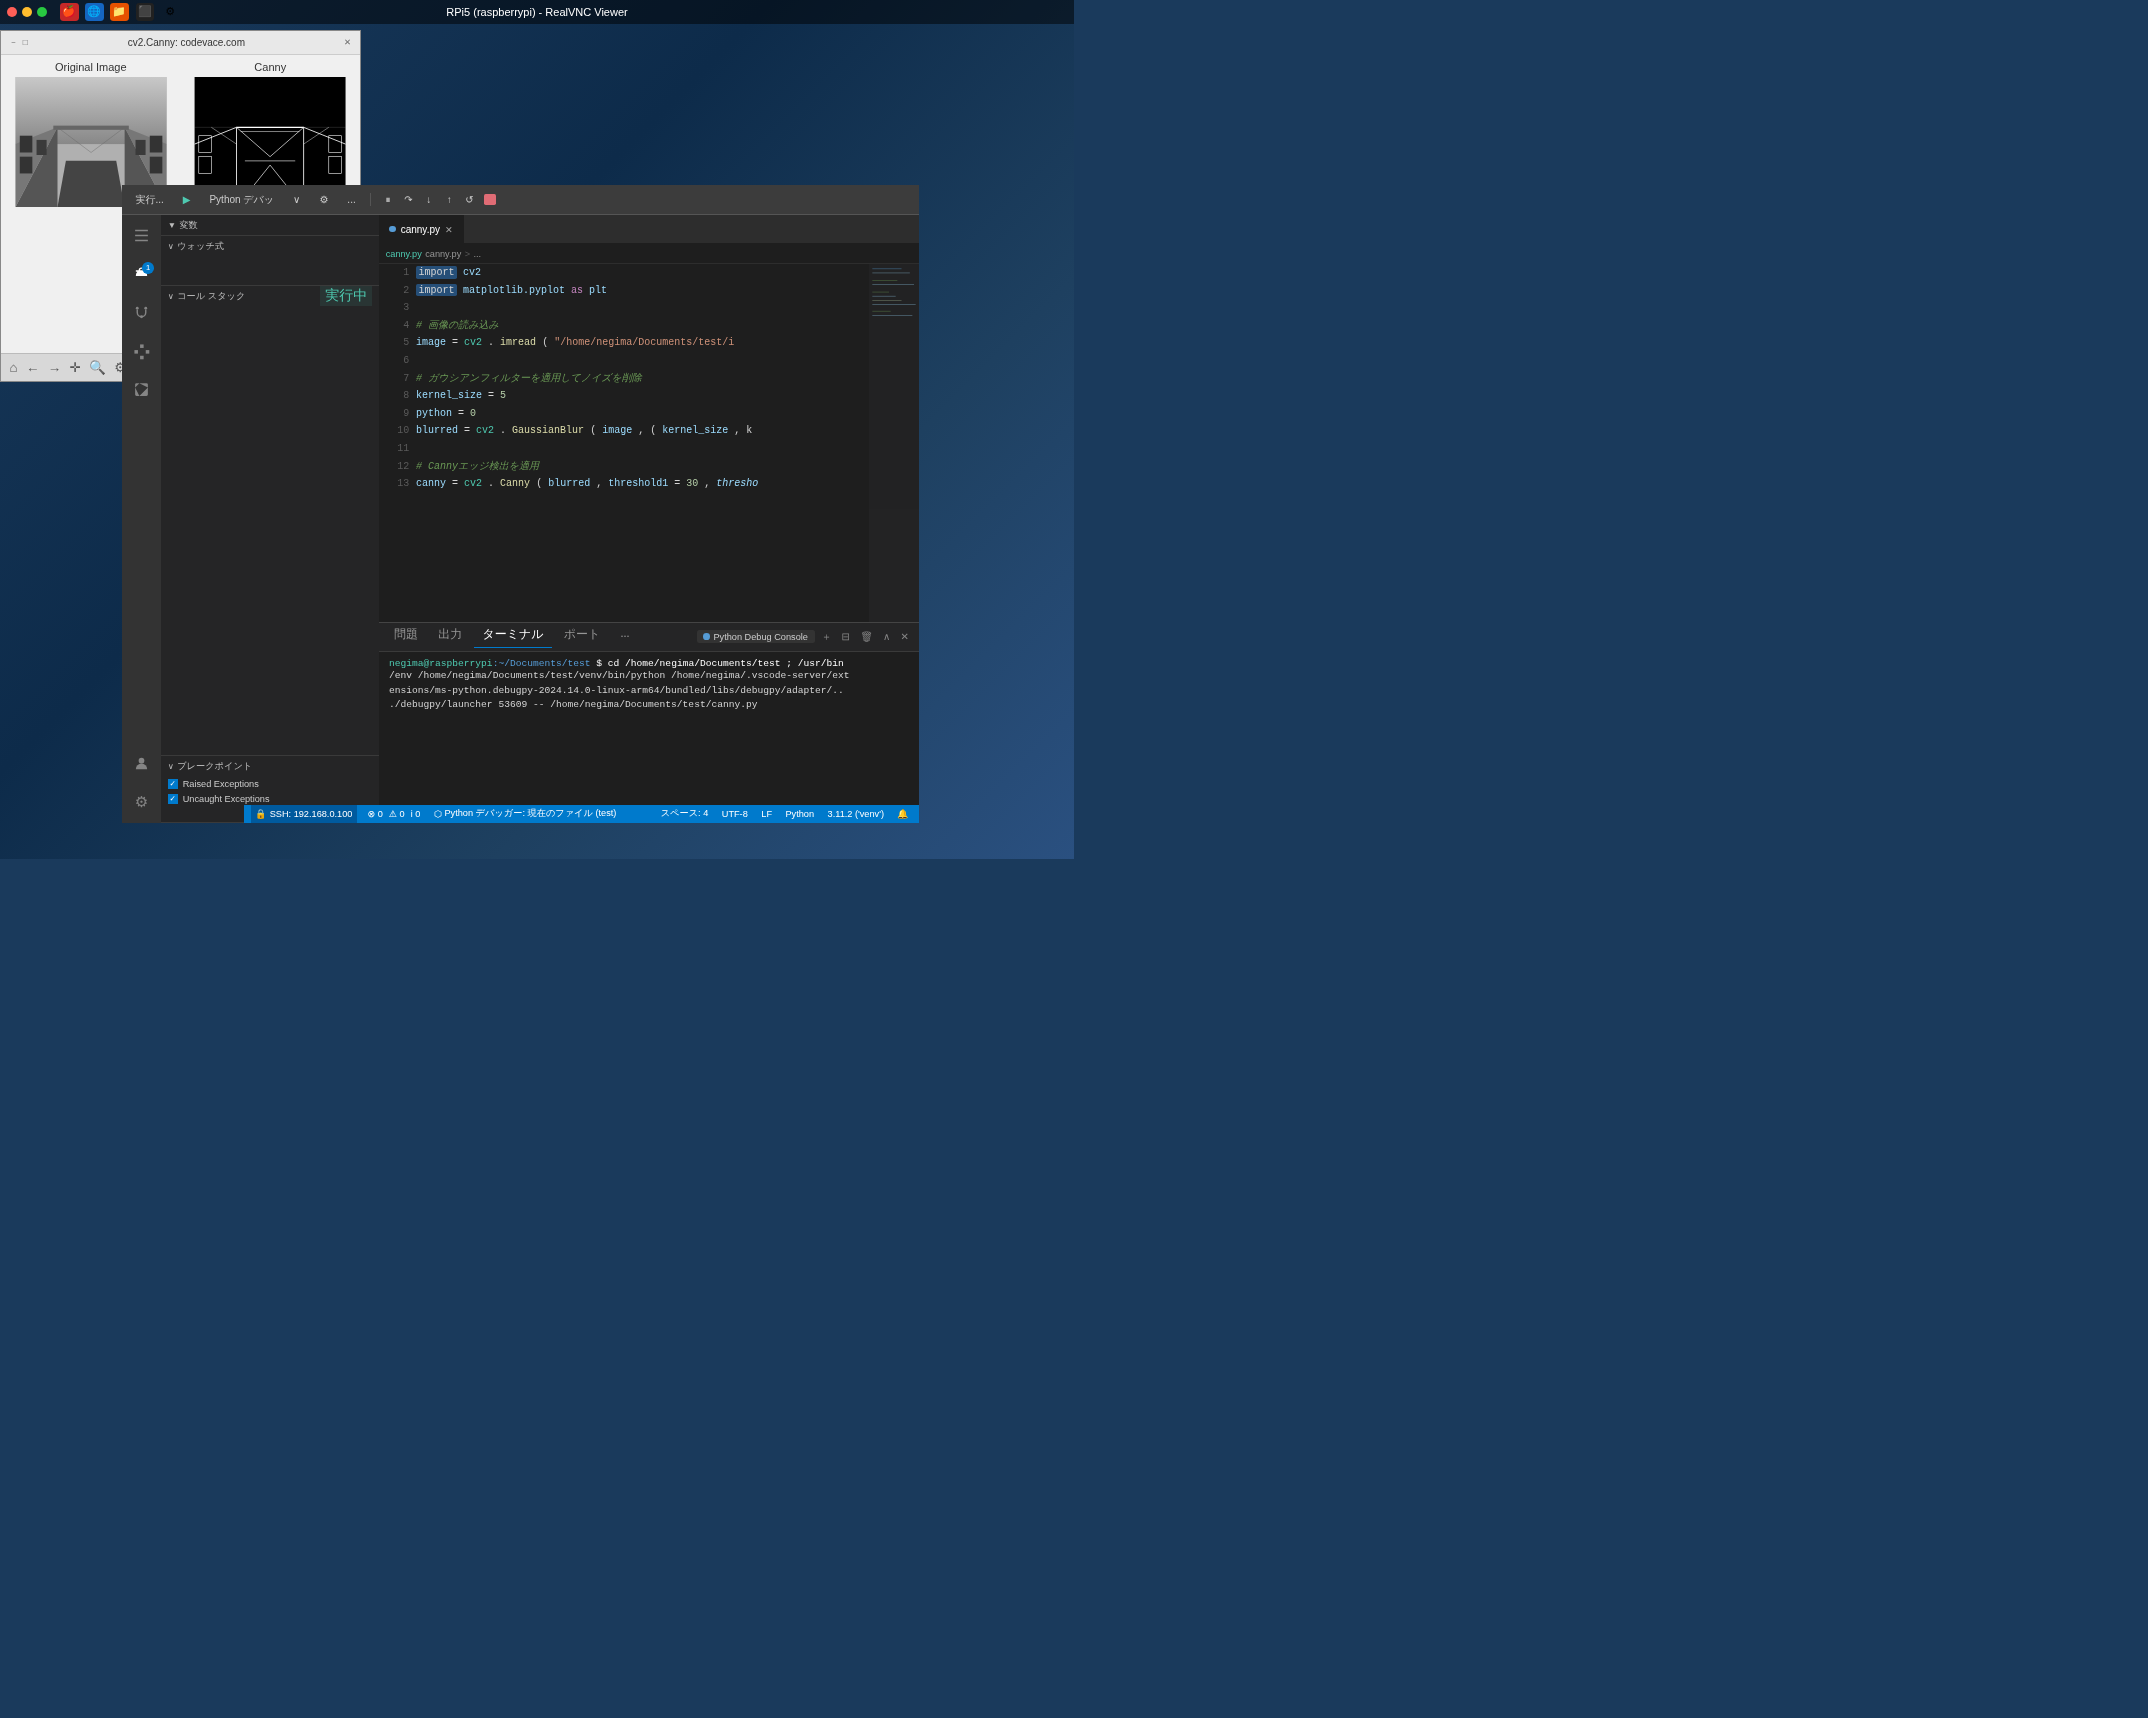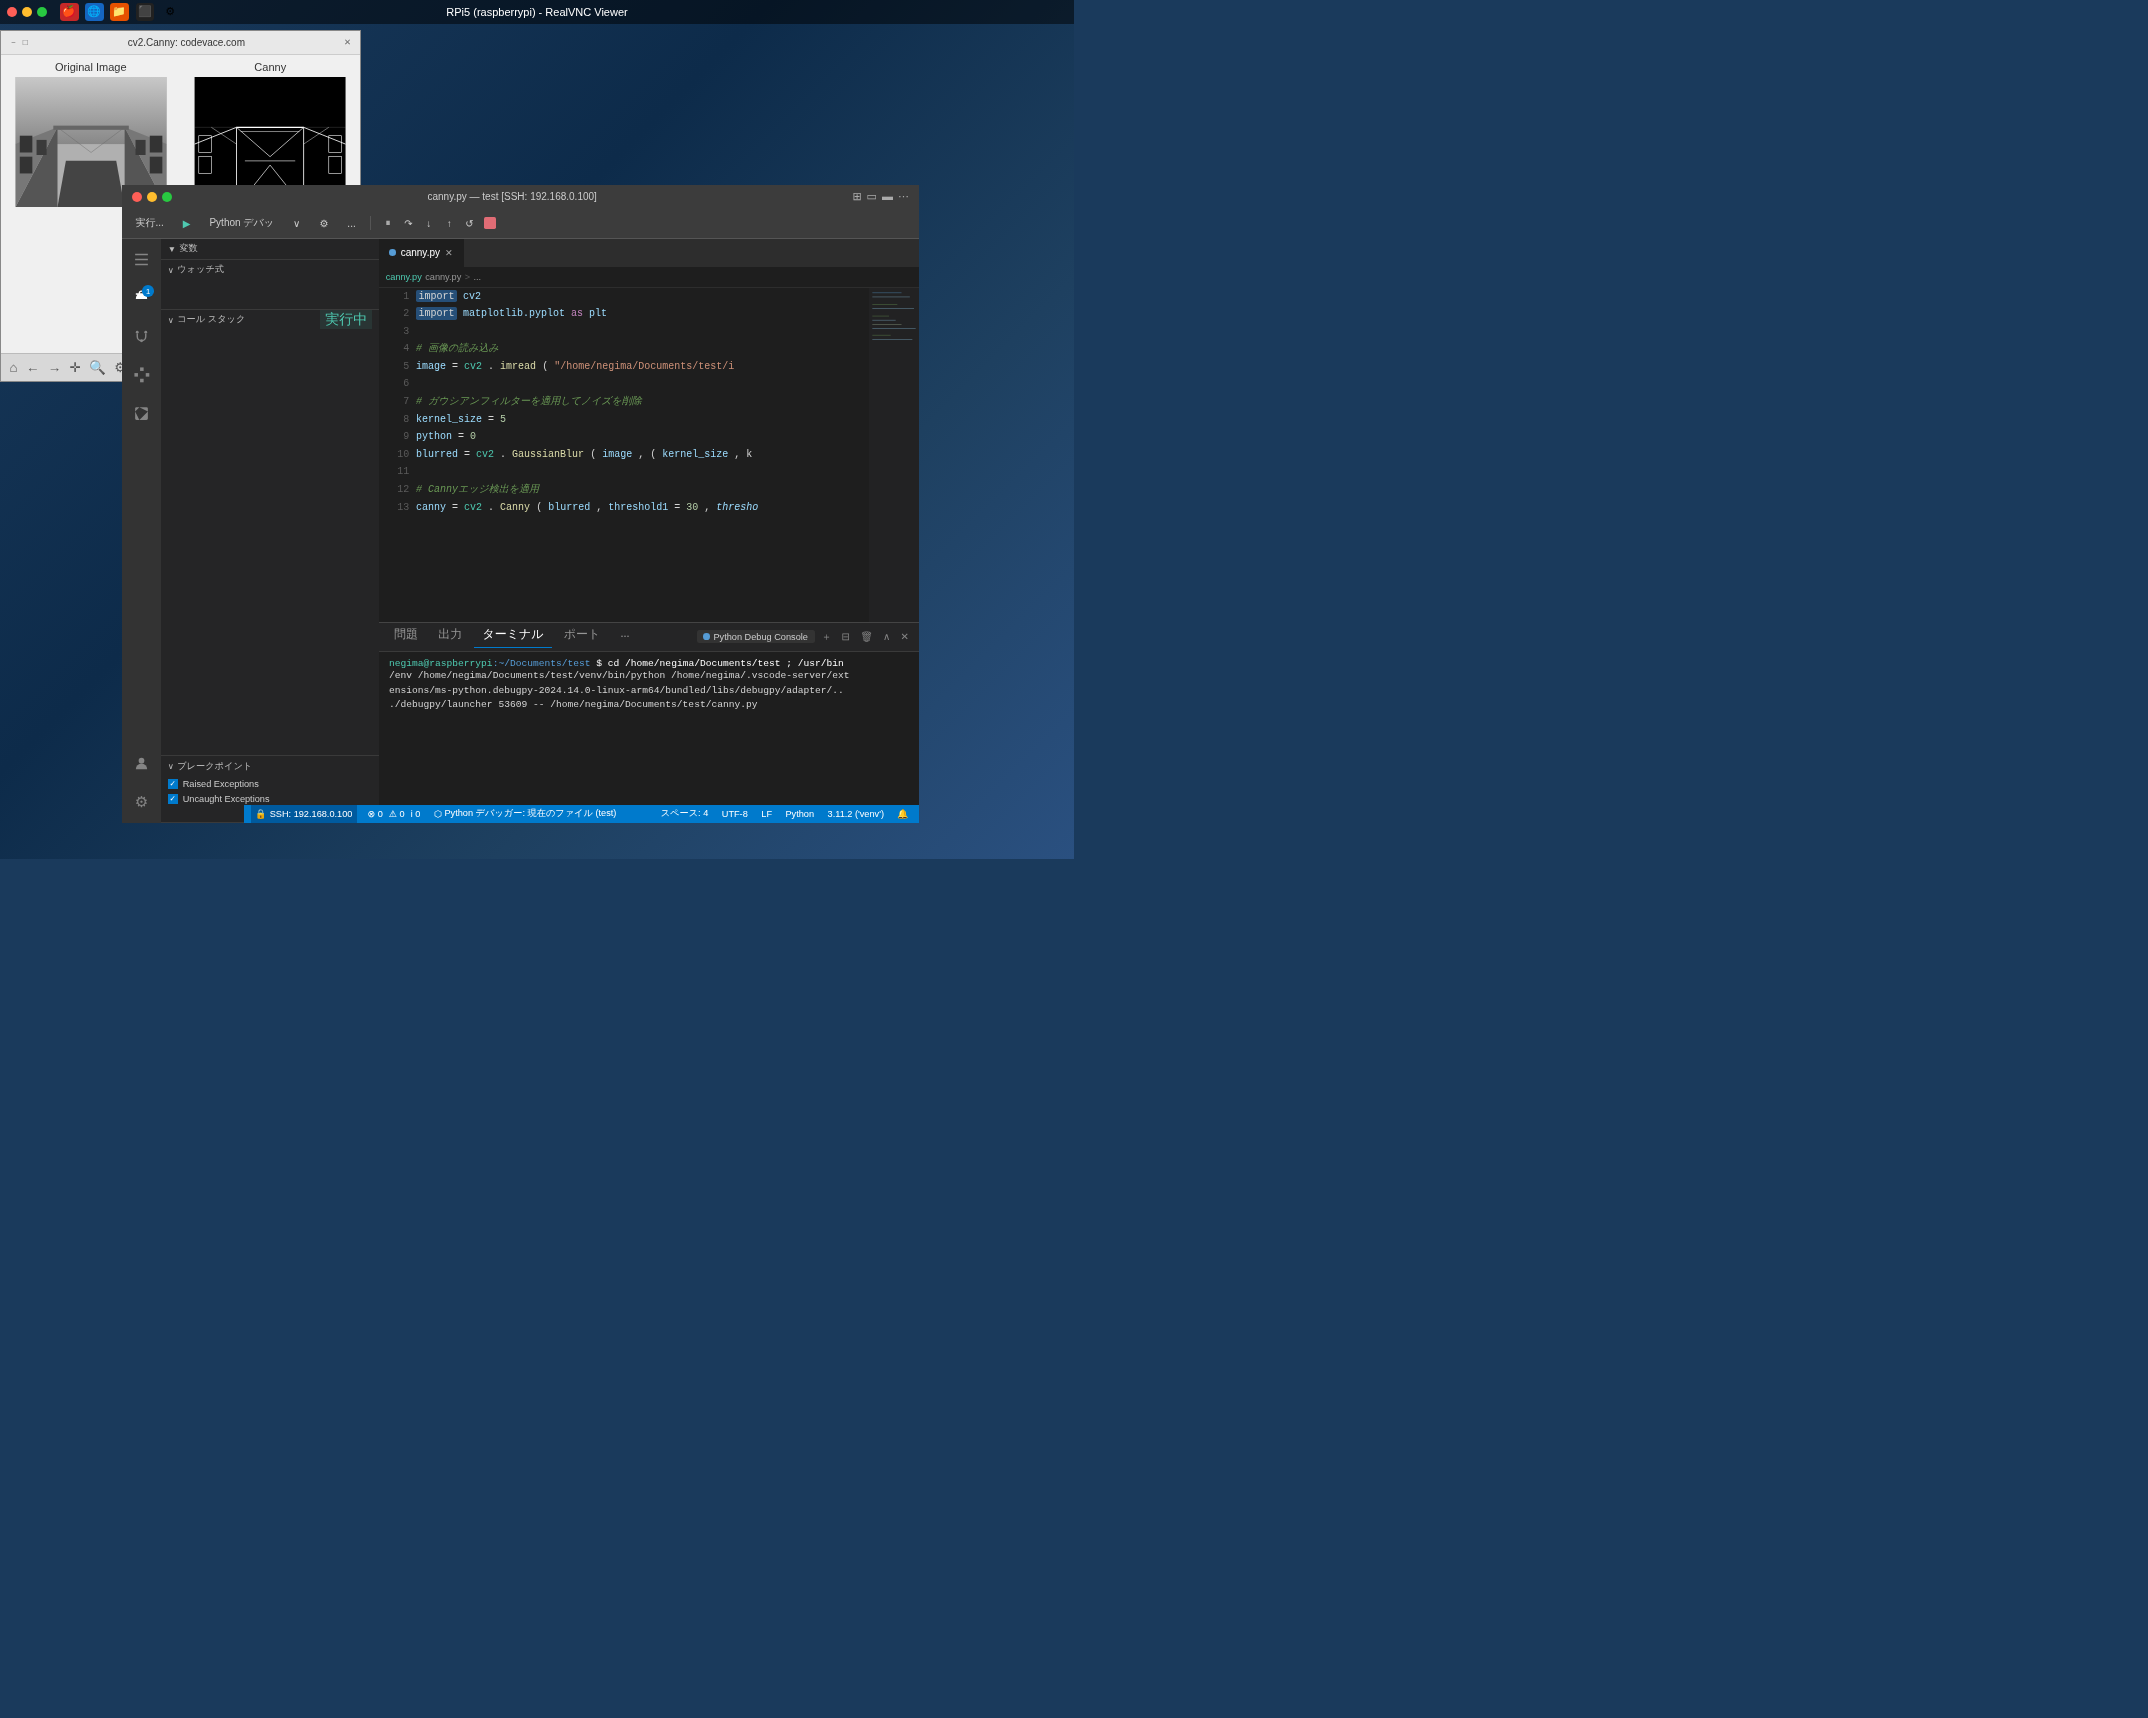--- a/index.html
+++ b/index.html
@@ -704,34 +704,20 @@
     <span class="ocv-tbicon">💾</span>
     <div class="coords-text">
       <div>(x, y) = (868., 130.)</div>
       <div>[0.0]</div>
     </div>
   </div>
 </div>
 
 <div class="vscode-window">
 
-  <div class="vscode-titlebar">
-    <div class="vscode-tl">
-      <div class="vsc-tl vsc-red"></div>
-      <div class="vsc-tl vsc-yellow"></div>
-      <div class="vsc-tl vsc-green"></div>
-    </div>
-    <div class="vscode-title">canny.py — test [SSH: 192.168.0.100]</div>
-    <div class="vscode-title-icons">
-      <span class="vscode-title-icon">⊞</span>
-      <span class="vscode-title-icon">▭</span>
-      <span class="vscode-title-icon">▬</span>
-      <span class="vscode-title-icon">⋯</span>
-    </div>
-  </div>
 
   <div class="vscode-toolbar">
     <span class="toolbar-btn">実行...</span>
     <span class="toolbar-btn" style="color:#4ec9b0;">▶</span>
     <span class="toolbar-btn">Python デバッ</span>
     <span class="toolbar-btn">∨</span>
     <span class="toolbar-btn">⚙</span>
     <span class="toolbar-btn">...</span>
     <div class="toolbar-sep"></div>
 

